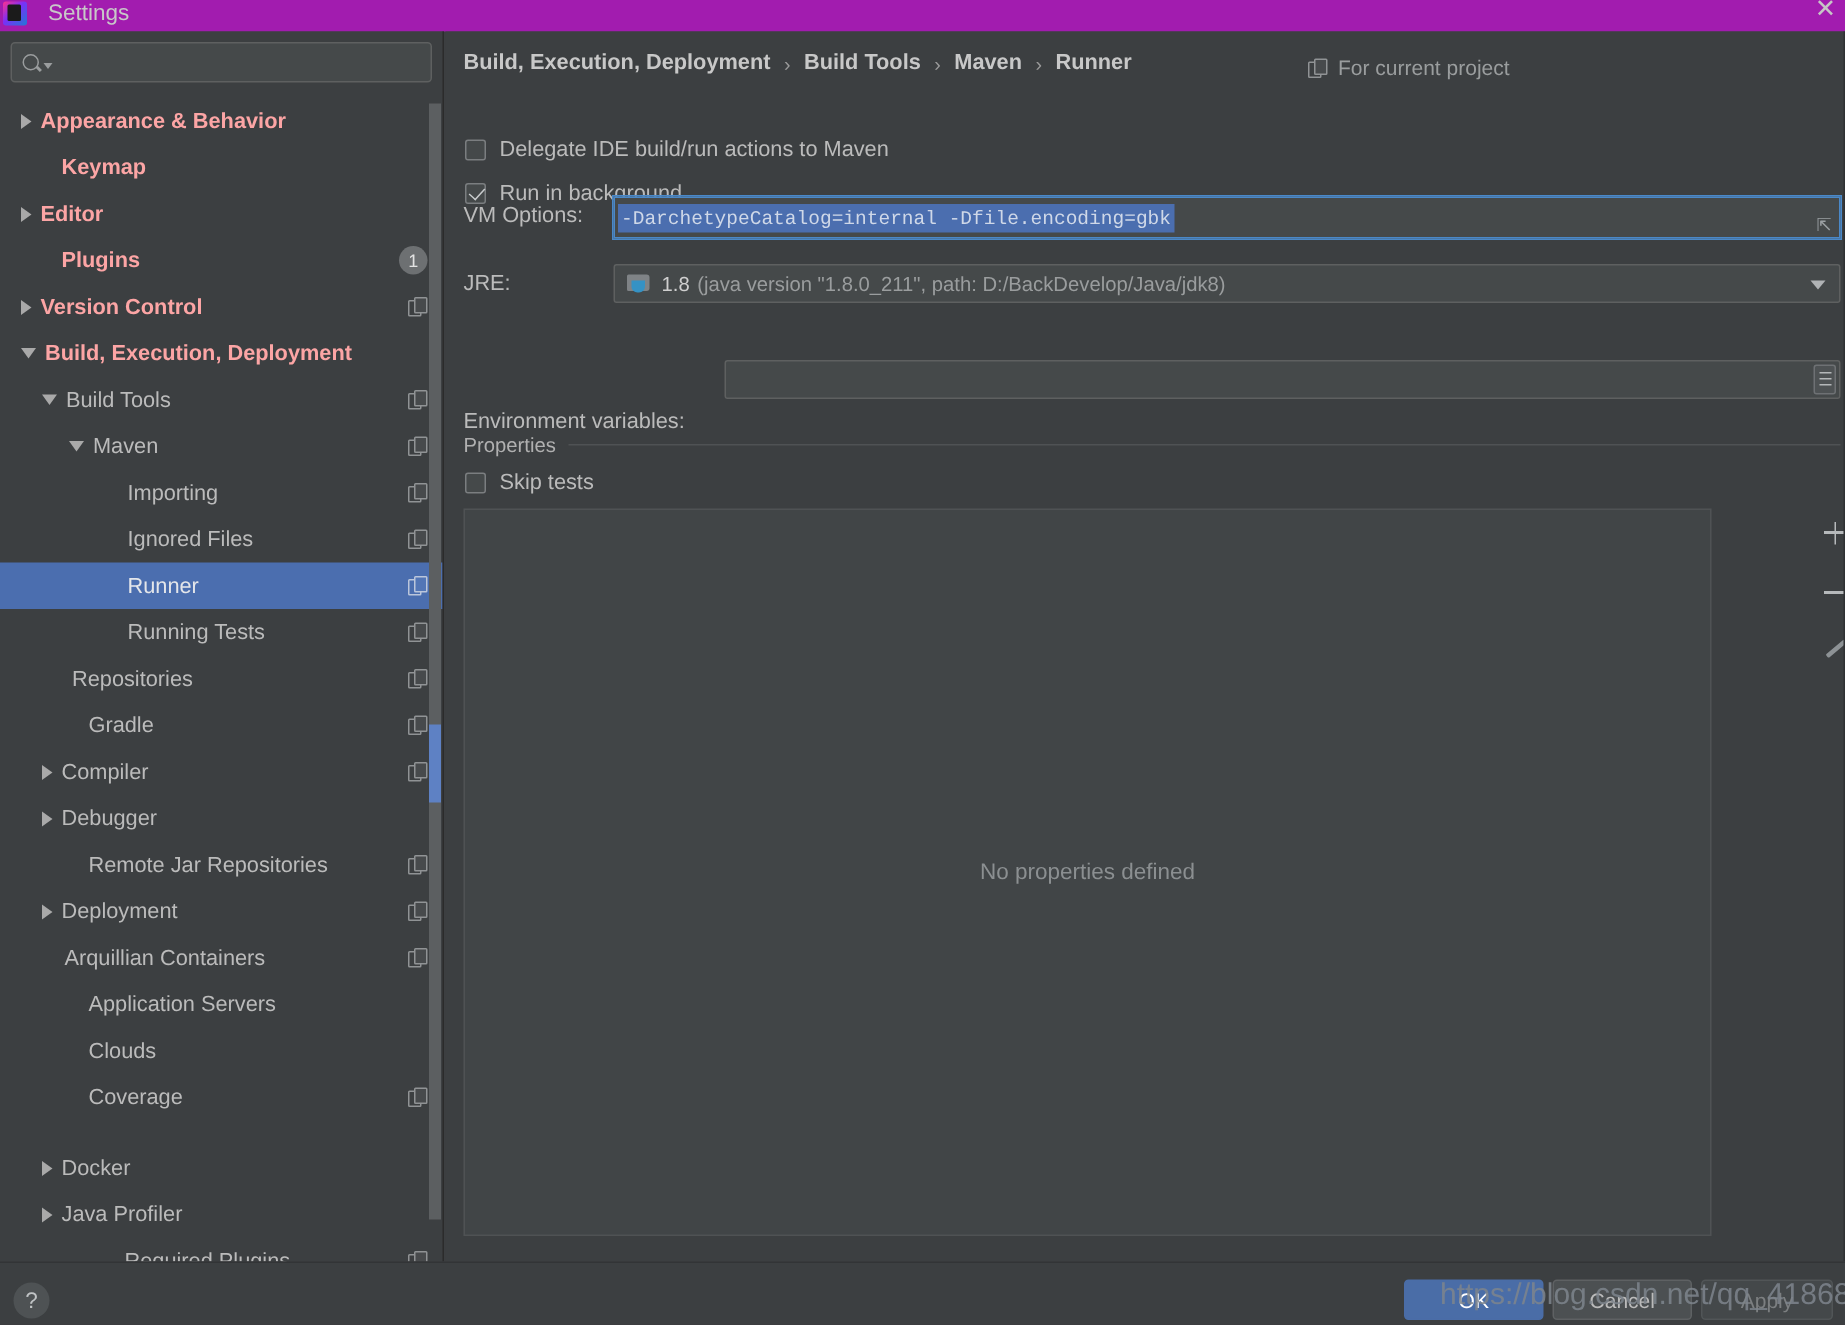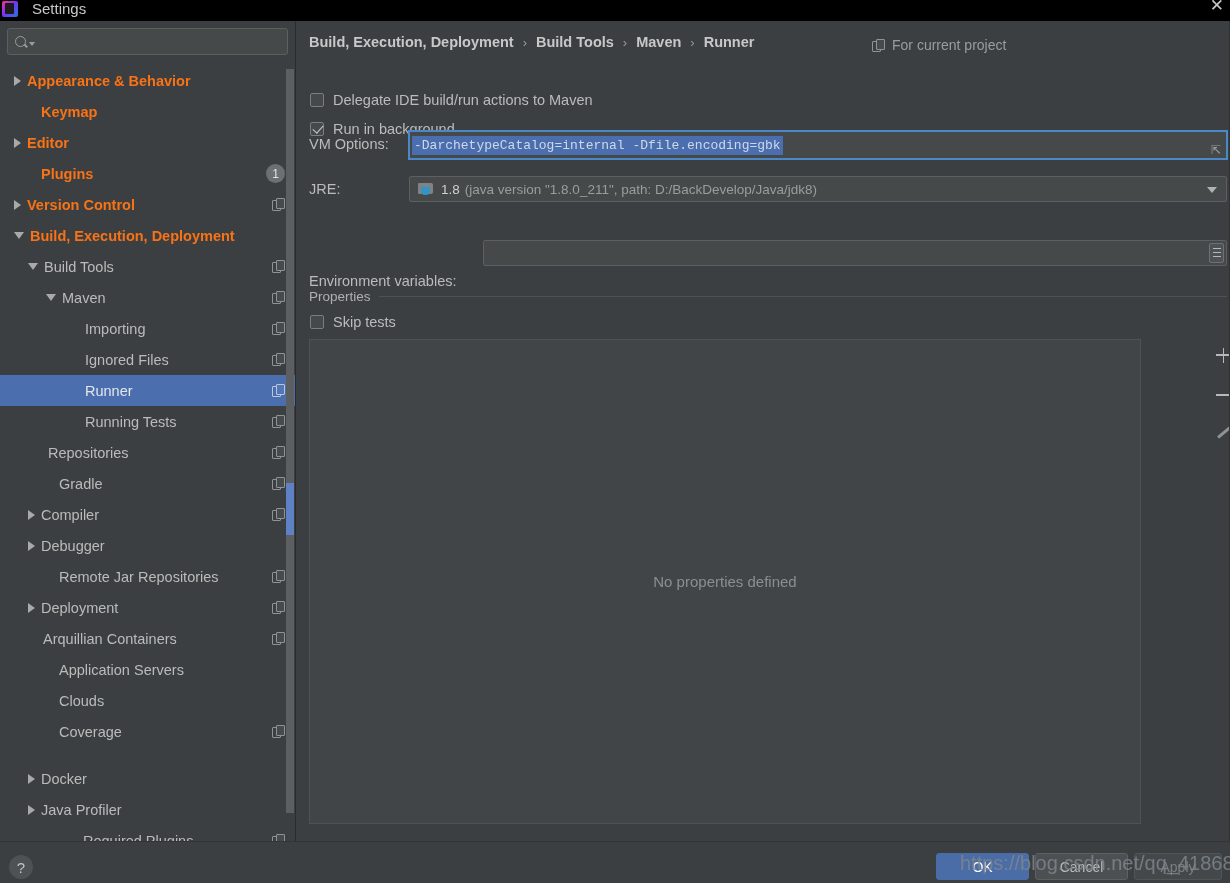--- a/index.html
+++ b/index.html
@@ -8,21 +8,21 @@
     background: #3c3f41;
     font-family: "Liberation Sans", sans-serif;
     overflow: hidden;
     color: #bbbbbb;
   }
   #root { position: relative; width: 1230px; height: 883px; }
 
   
   .titlebar {
     position: absolute; left: 0; top: 0; width: 1230px; height: 21px;
-    background: #000000;
+    background: #a21caf;
     display: flex; align-items: center;
   }
   .title-icon {
     width: 16px; height: 16px; margin-left: 2px; margin-top: -4px;
     position: relative; flex: none;
   }
   .title-icon .sq { position: absolute; inset: 0; background:
       linear-gradient(135deg,#ff318c 0%, #7b2ff7 45%, #1e7bd6 100%);
       border-radius: 2px; }
   .title-icon .inner {
@@ -84,21 +84,21 @@
   .tree-row .arrow.right {
     border-top: 5px solid transparent; border-bottom: 5px solid transparent;
     border-left: 7px solid #a9a9a9;
   }
   .tree-row .arrow.down {
     border-left: 5px solid transparent; border-right: 5px solid transparent;
     border-top: 7px solid #a9a9a9;
   }
   .tree-row .arrow.none { width: 7px; height: 7px; }
   .tree-label { font-size: 14.5px; color: #bbbbbb; }
-  .tree-row.bold .tree-label { font-weight: bold; color: #f97316; }
+  .tree-row.bold .tree-label { font-weight: bold; color: #fca5a5; }
   .tree-row.sel .tree-label { color: #e4e6ea; }
   .spacer { flex: 1; }
   .copy-icon {
     width: 13px; height: 13px; position: relative; flex: none; opacity: .85;
   }
   .copy-icon .b1 {
     position: absolute; left: 0; top: 2px; width: 9px; height: 11px;
     border: 1.4px solid #9fa2a4; border-radius: 1px; background: #3c3f41;
   }
   .copy-icon .b2 {

